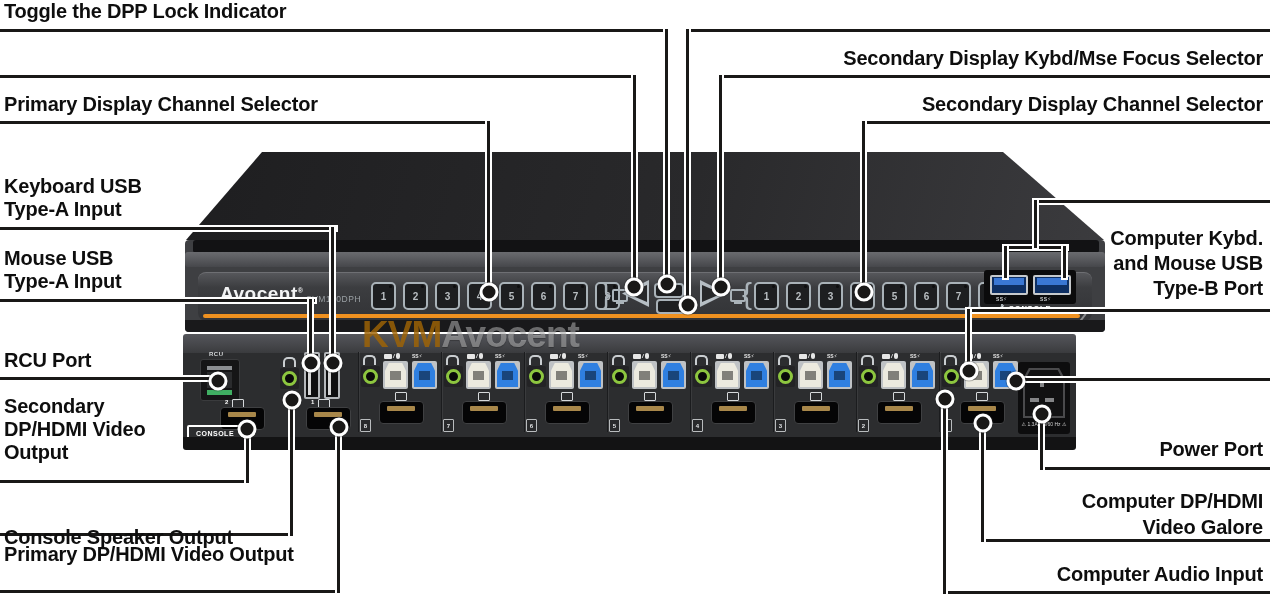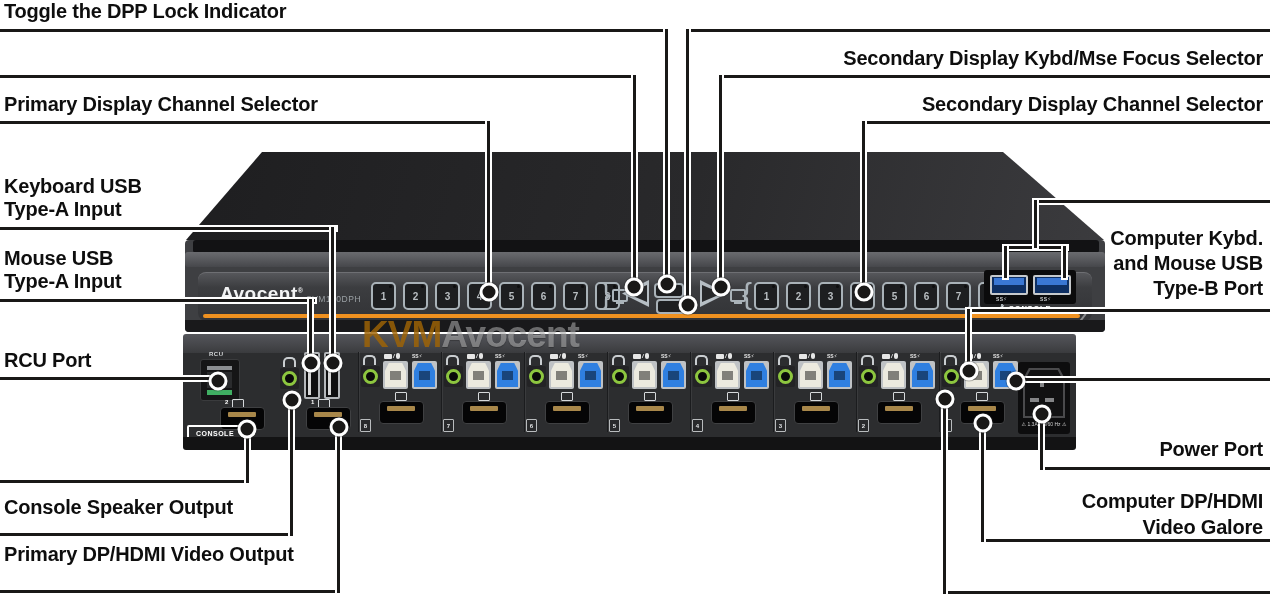--- a/index.html
+++ b/index.html
@@ -506,25 +506,29 @@
   <div class="dot" style="left:983px;top:423px"></div>
   <div class="dot" style="left:945px;top:399px"></div>
 
   <div class="lbl" style="left:4px;top:0">Toggle the DPP Lock Indicator</div>
   <div class="lbl" style="left:4px;top:93px">Primary  Display Channel Selector</div>
   <div class="lbl" style="left:4px;top:175px">Keyboard USB
 Type-A Input</div>
   <div class="lbl" style="left:4px;top:247px">Mouse USB
 Type-A Input</div>
   <div class="lbl" style="left:4px;top:349px">RCU Port</div>
-  <div class="lbl" style="left:4px;top:496px">Console Speaker Output</div>
+  <div class="lbl" style="left:4px;top:395px">Secondary
+DP/HDMI Video
+Output</div>
+  <div class="lbl" style="left:4px;top:526px">Console Speaker Output</div>
   <div class="lbl" style="left:4px;top:543px">Primary DP/HDMI Video Output</div>
 
   <div class="lbl r" style="right:7px;top:93px">Secondary  Display Channel Selector</div>
   <div class="lbl r" style="right:7px;top:47px">Secondary Display Kybd/Mse Focus Selector</div>
   <div class="lbl r" style="right:7px;top:226px;line-height:25px">Computer Kybd.
 and Mouse USB
 Type-B  Port</div>
   <div class="lbl r" style="right:7px;top:438px">Power Port</div>
   <div class="lbl r" style="right:7px;top:488px;line-height:26px">Computer DP/HDMI
 Video Galore</div>
+  <div class="lbl r" style="right:7px;top:563px">Computer Audio Input</div>
 
 </div>
 
 </body></html>

